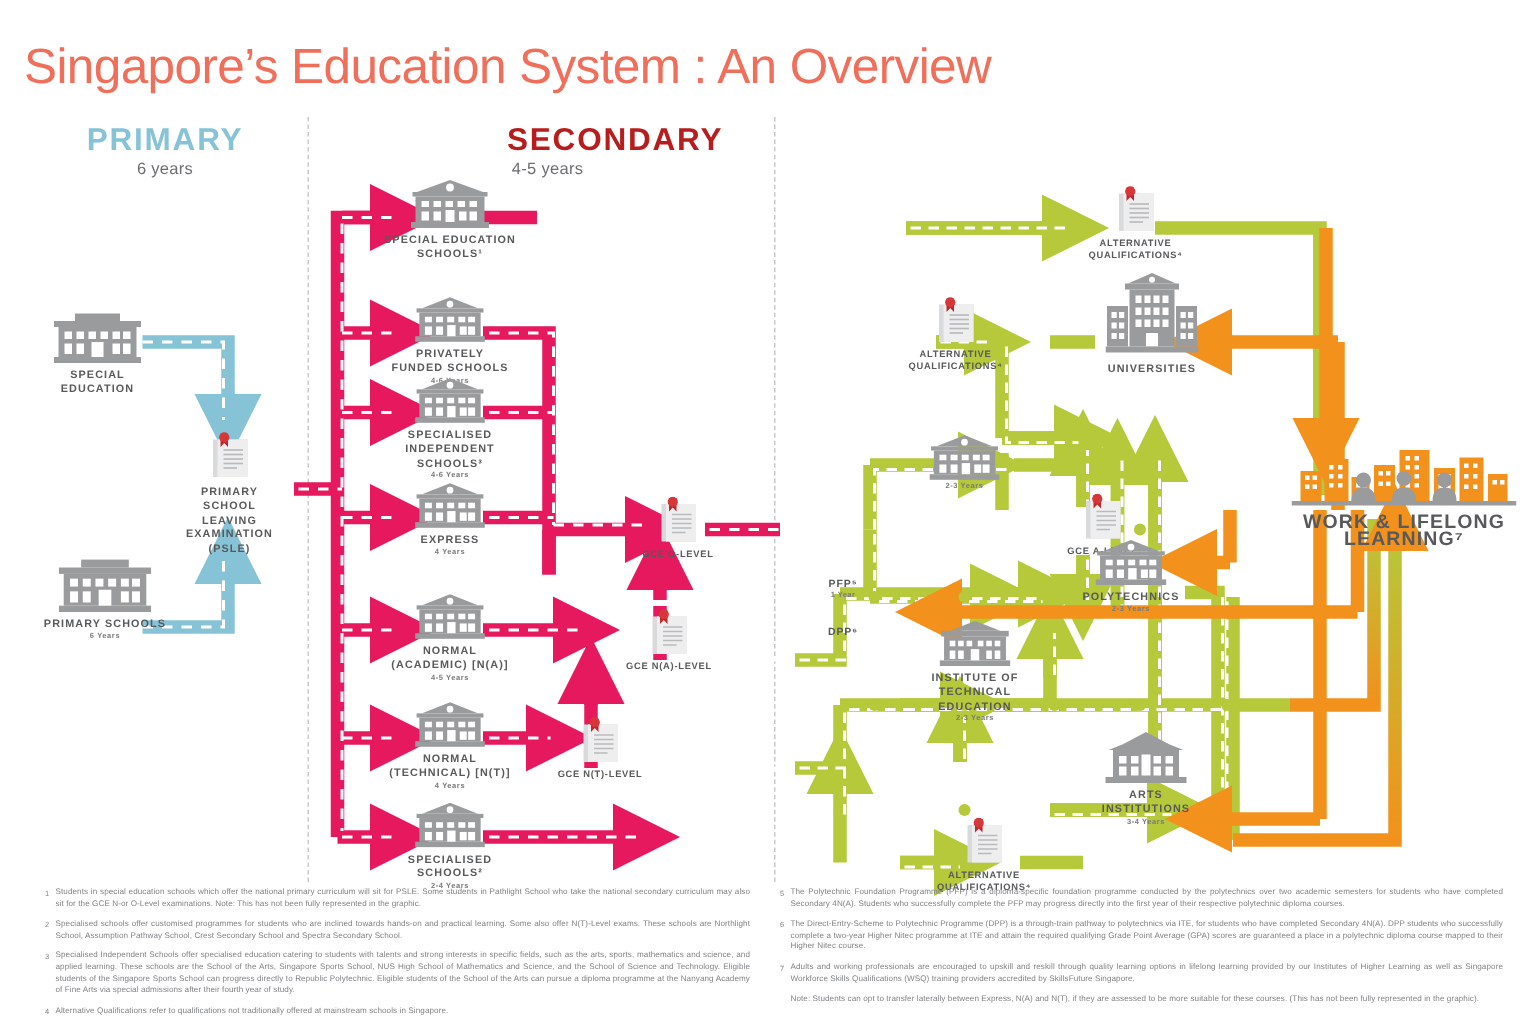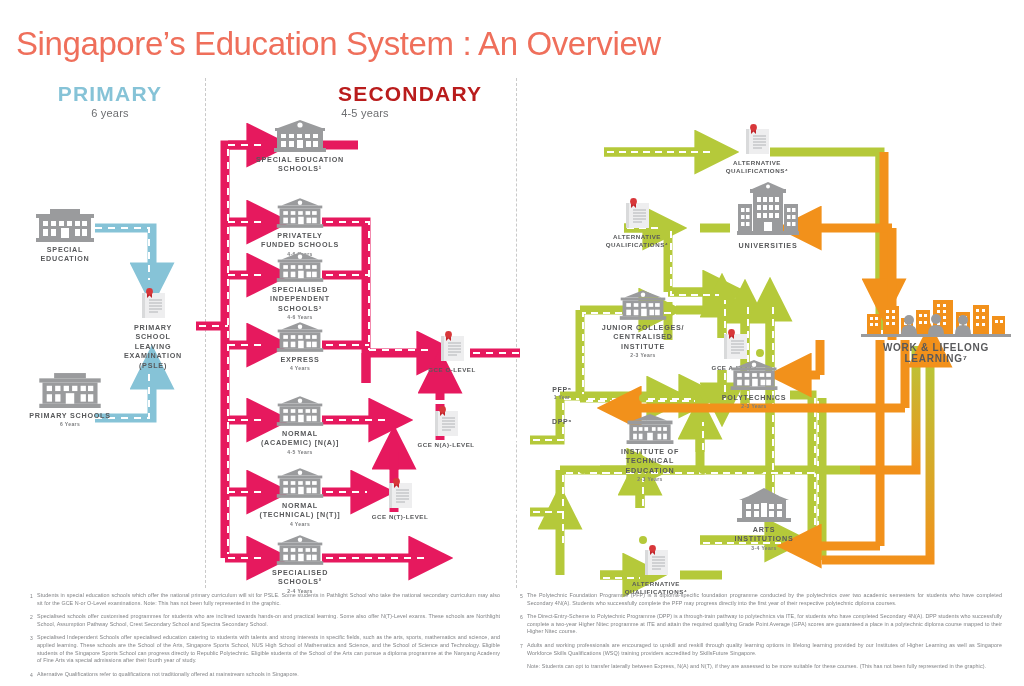--- a/index.html
+++ b/index.html
@@ -45,21 +45,21 @@
   .node{position:absolute;text-align:center;}
   .node .lbl{
     font-size:7.2px;font-weight:bold;color:#58595b;
     letter-spacing:.75px;line-height:9.4px;margin-top:3px;
     text-transform:uppercase;
   }
   .node .yrs{
     font-size:5px;color:#7a7b7d;letter-spacing:.4px;margin-top:1px;
     font-weight:bold;
   }
-  .node .lbl.big{font-size:10px;line-height:10.6px;}
+  .node .lbl.big{font-size:13px;line-height:10.6px;}
   .node .lbl.sm{font-size:6.2px;line-height:8px;letter-spacing:.5px;}
   .icn{display:block;margin:0 auto;}
 
   
   .plabel{position:absolute;text-align:center;}
   .plabel .pl-name{font-size:7px;font-weight:bold;color:#58595b;letter-spacing:.6px;}
   .plabel .pl-sub{font-size:5px;color:#7a7b7d;letter-spacing:.3px;font-weight:bold;margin-top:1px;}
 
   
   .fncol{position:absolute;top:592px;}
@@ -727,23 +727,20 @@
         <rect x="26" y="14" width="5" height="4"></rect>
           <rect x="34" y="14" width="5" height="4"></rect>
         <rect x="41" y="14" width="5" height="4"></rect>
         <rect x="10" y="21" width="5" height="6"></rect>
           <rect x="18" y="21" width="5" height="6"></rect>
         <rect x="26" y="20" width="6" height="8"></rect>
         <rect x="35" y="21" width="5" height="6"></rect>
           <rect x="41" y="21" width="5" height="6"></rect>
       </g>
     </svg>
-    <div class="lbl" style="white-space:pre-line">JUNIOR COLLEGES/
-CENTRALISED
-INSTITUTE</div>
     <div class="yrs">2-3 Years</div>
   </div>
 
   <div class="node" style="left:700px;top:329px;width:70px">
     <svg class="icn" width="30" height="32" viewBox="0 0 30 32">
       <rect x="4" y="5" width="23" height="25" fill="#d9dadb"></rect>
       <rect x="7" y="5" width="20" height="25" fill="#eeeeef"></rect>
       <g stroke="#b9babc" stroke-width="1.1">
         <line x1="11" y1="12" x2="24" y2="12"></line>
           <line x1="11" y1="15" x2="24" y2="15"></line>

